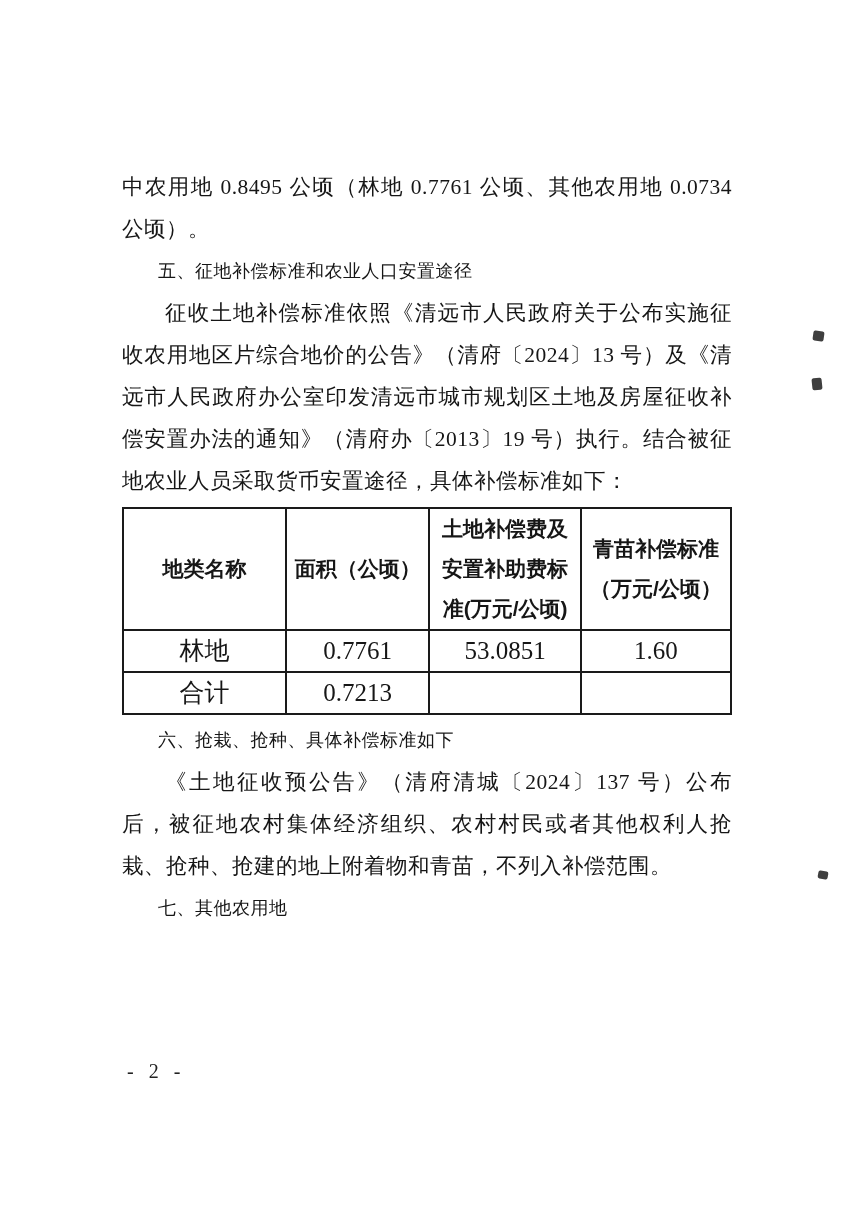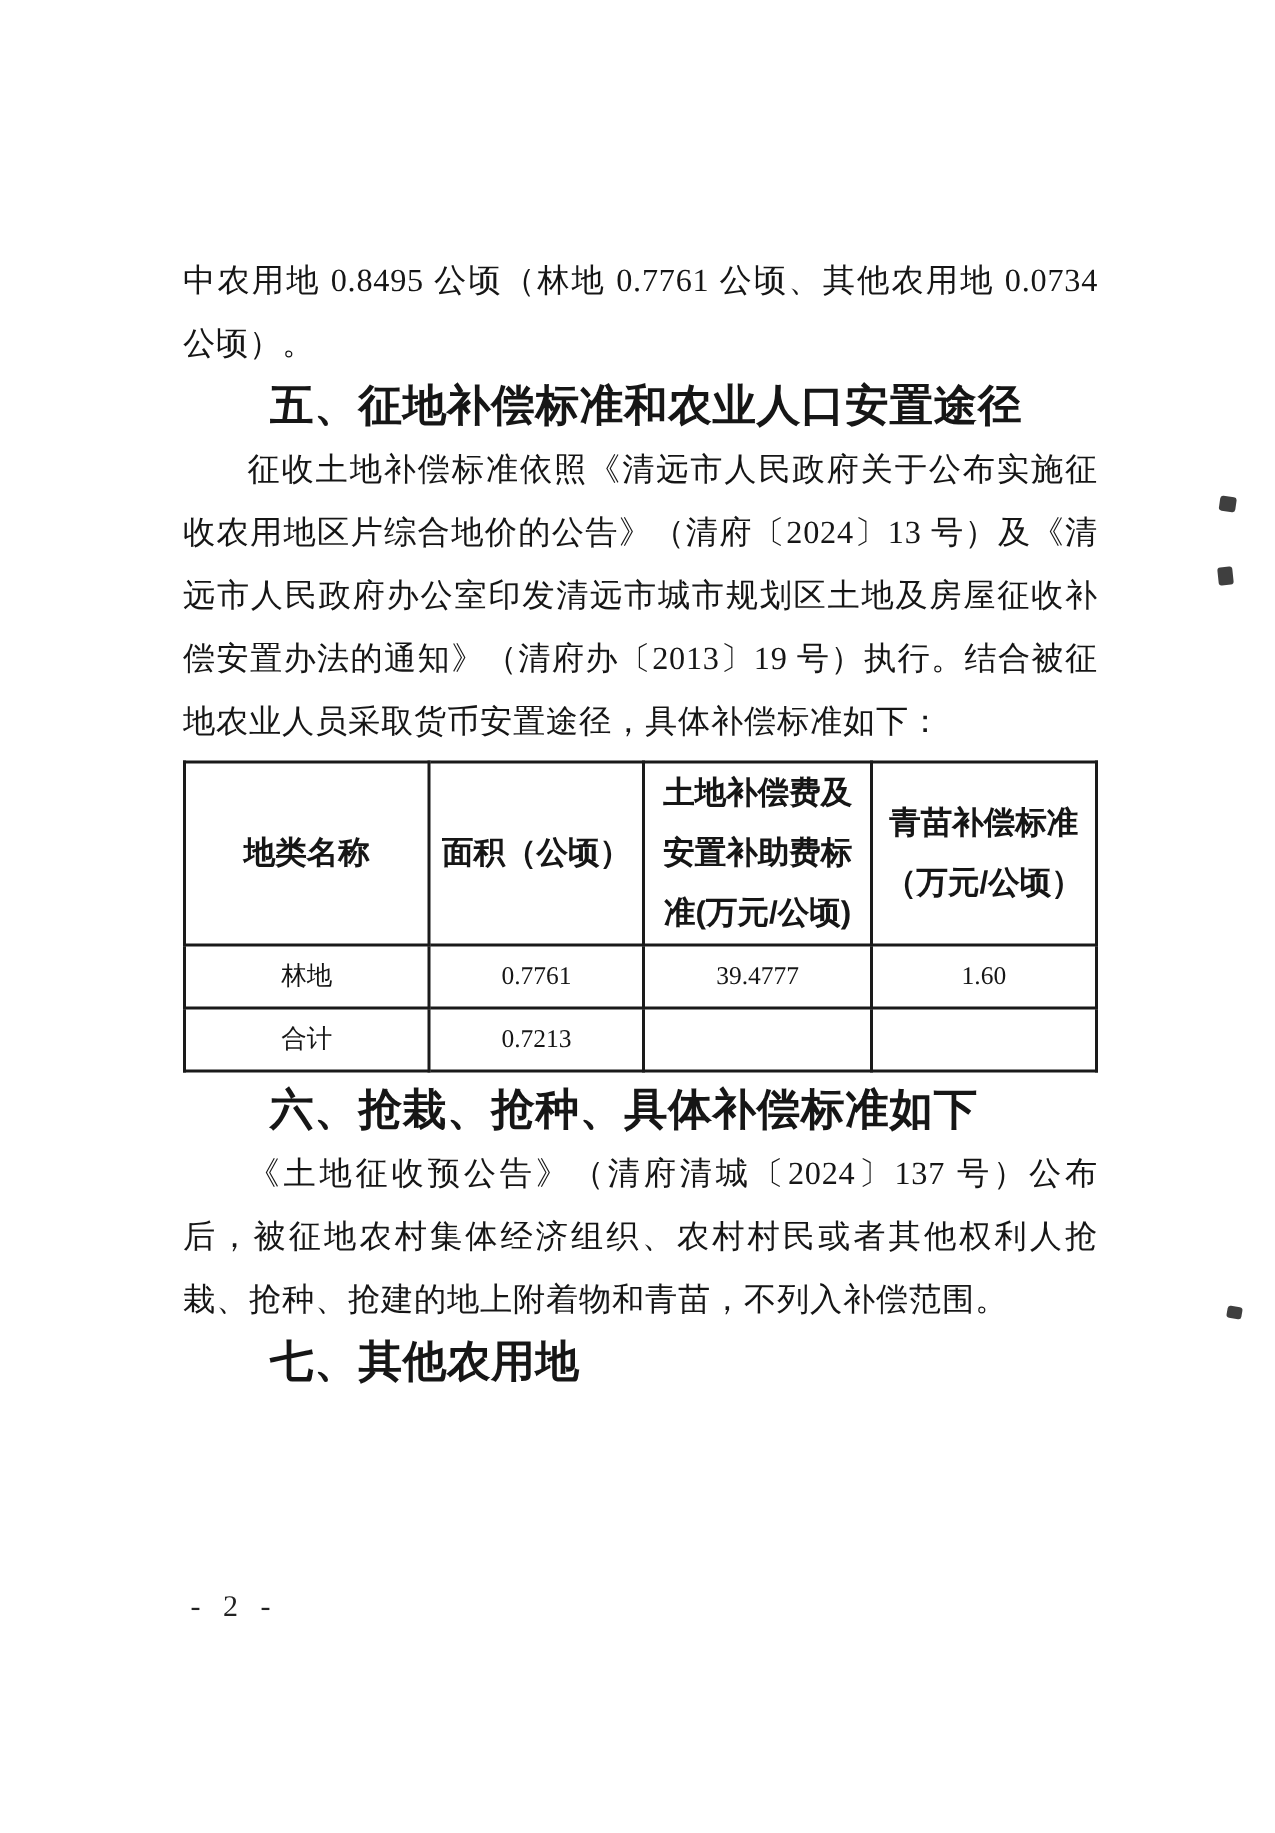--- a/index.html
+++ b/index.html
@@ -30,22 +30,22 @@
     text-align: justify;
     text-indent: 2em;
     letter-spacing: 0.5px;
   }
   .no-indent {
     text-indent: 0;
   }
   .section-heading {
     margin: 0;
     font-family: "Liberation Sans", "DejaVu Sans", sans-serif;
-    font-weight: 700;
-    font-size: 29px;
+    font-weight: 400;
+    font-size: 18px;
     line-height: 42px;
     text-indent: 2em;
     letter-spacing: 0.5px;
   }
   table.comp-table {
     width: 100%;
     border-collapse: collapse;
     margin: 5px 0 4px 0;
     table-layout: fixed;
   }
@@ -62,21 +62,21 @@
     overflow: hidden;
   }
   table.comp-table th {
     font-family: "Liberation Sans", "DejaVu Sans", sans-serif;
     font-weight: 700;
     font-size: 21px;
     line-height: 40px;
     height: 118px;
   }
   table.comp-table td {
-    font-size: 17px;
+    font-size: 25px;
     line-height: 24px;
     height: 40px;
   }
   .page-number {
     position: absolute;
     left: 127px;
     top: 1060px;
     font-size: 20px;
     letter-spacing: 5px;
     color: #222;
@@ -115,21 +115,21 @@
           <th>地类名称</th>
           <th>面积（公顷）</th>
           <th>土地补偿费及安置补助费标准(万元/公顷)</th>
           <th>青苗补偿标准（万元/公顷）</th>
         </tr>
       </thead>
       <tbody>
         <tr>
           <td>林地</td>
           <td>0.7761</td>
-          <td>39.4777</td>
+          <td>53.0851</td>
           <td>1.60</td>
         </tr>
         <tr>
           <td>合计</td>
           <td>0.7213</td>
           <td></td>
           <td></td>
         </tr>
       </tbody>
     </table>

